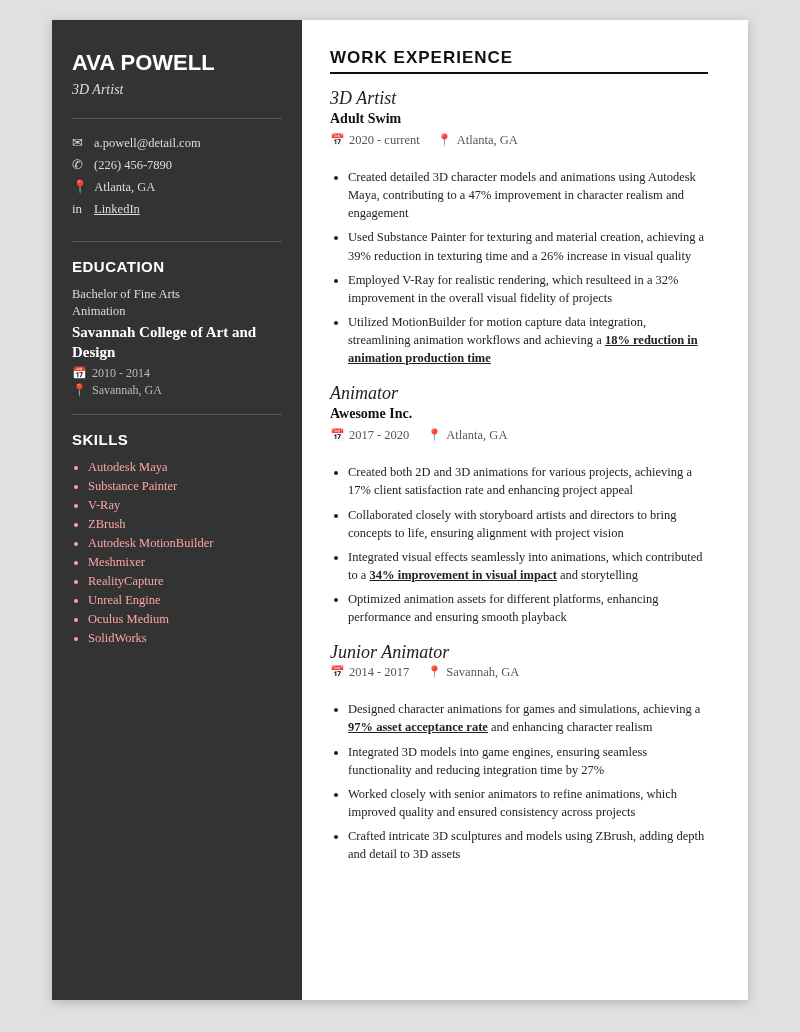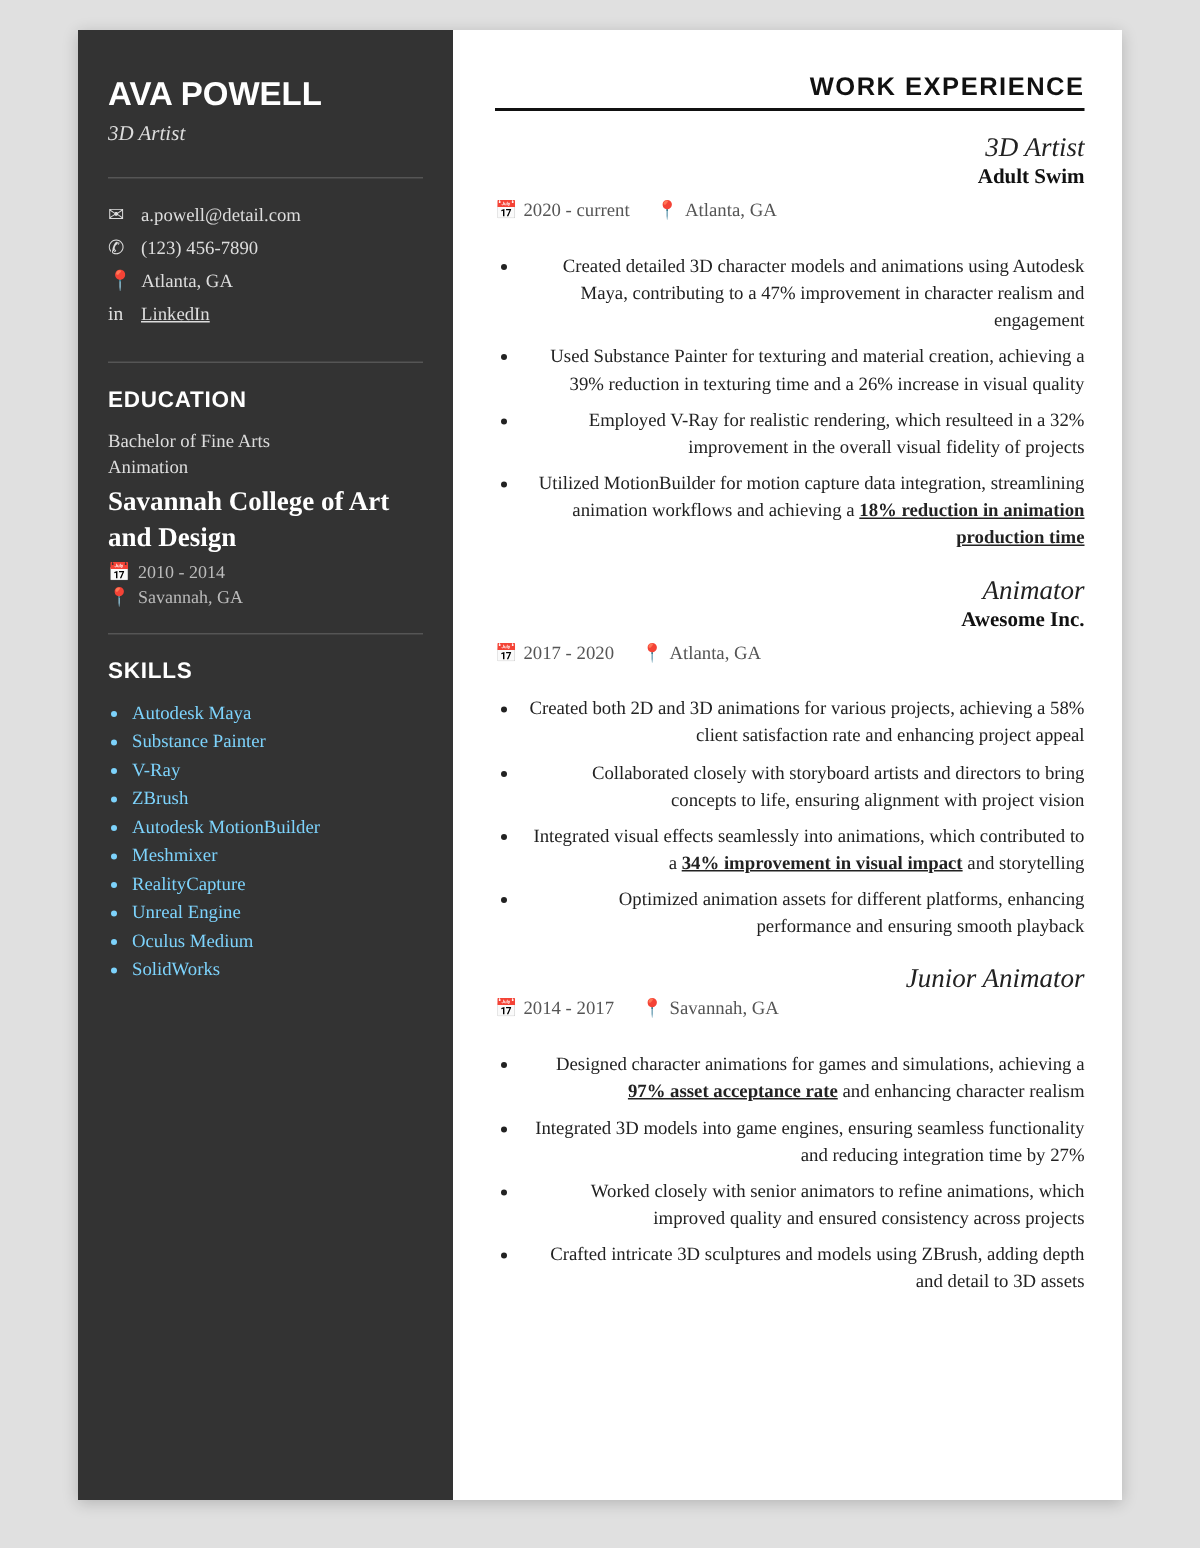--- a/index.html
+++ b/index.html
@@ -80,49 +80,48 @@
       font-size: 12.5px;
       color: #ddd;
       margin-bottom: 2px;
     }
     .edu-field {
       font-size: 12.5px;
       color: #ddd;
       margin-bottom: 4px;
     }
     .edu-school {
-      font-size: 18px;
+      font-size: 15px;
       font-weight: bold;
       color: #fff;
       margin-bottom: 4px;
       line-height: 1.3;
     }
     .edu-meta {
       display: flex;
       align-items: center;
       gap: 5px;
       font-size: 12px;
       color: #bbb;
       margin-bottom: 2px;
     }
     .skills-list {
       list-style: disc;
       padding-left: 16px;
     }
     .skills-list li {
       font-size: 12.5px;
-      color: #7dd3fc;
+      color: #fca5a5;
       margin-bottom: 4px;
     }
 
     
     .main {
       flex: 1;
-      padding: 28px 25px 28px 28px;
-      text-align: right;
+      padding: 28px 40px 28px 28px;
     }
     .main-section-title {
       font-family: Arial, sans-serif;
       font-size: 17px;
       font-weight: bold;
       text-transform: uppercase;
       letter-spacing: 1px;
       color: #111;
       border-bottom: 2px solid #111;
       padding-bottom: 4px;
@@ -189,21 +188,21 @@
 
     <hr class="sidebar-divider">
 
     <div class="sidebar-contact">
       <div class="contact-item">
         <span class="contact-icon">✉</span>
         <span>a.powell@detail.com</span>
       </div>
       <div class="contact-item">
         <span class="contact-icon">✆</span>
-        <span>(123) 456-7890</span>
+        <span>(226) 456-7890</span>
       </div>
       <div class="contact-item">
         <span class="contact-icon">📍</span>
         <span>Atlanta, GA</span>
       </div>
       <div class="contact-item">
         <span class="contact-icon">in</span>
         <a href="#">LinkedIn</a>
       </div>
     </div>
@@ -271,21 +270,21 @@
         <div class="job-meta-item">
           <span class="meta-icon">📅</span>
           <span>2017 - 2020</span>
         </div>
         <div class="job-meta-item">
           <span class="meta-icon">📍</span>
           <span>Atlanta, GA</span>
         </div>
       </div>
       <ul class="job-bullets">
-        <li>Created both 2D and 3D animations for various projects, achieving a 58% client satisfaction rate and enhancing project appeal</li>
+        <li>Created both 2D and 3D animations for various projects, achieving a 17% client satisfaction rate and enhancing project appeal</li>
         <li>Collaborated closely with storyboard artists and directors to bring concepts to life, ensuring alignment with project vision</li>
         <li>Integrated visual effects seamlessly into animations, which contributed to a <span class="highlight-underline">34% improvement in visual impact</span> and storytelling</li>
         <li>Optimized animation assets for different platforms, enhancing performance and ensuring smooth playback</li>
       </ul>
     </div>
 
     <div class="job-block">
       <div class="job-title">Junior Animator</div>
       <div class="job-meta">
         <div class="job-meta-item">

